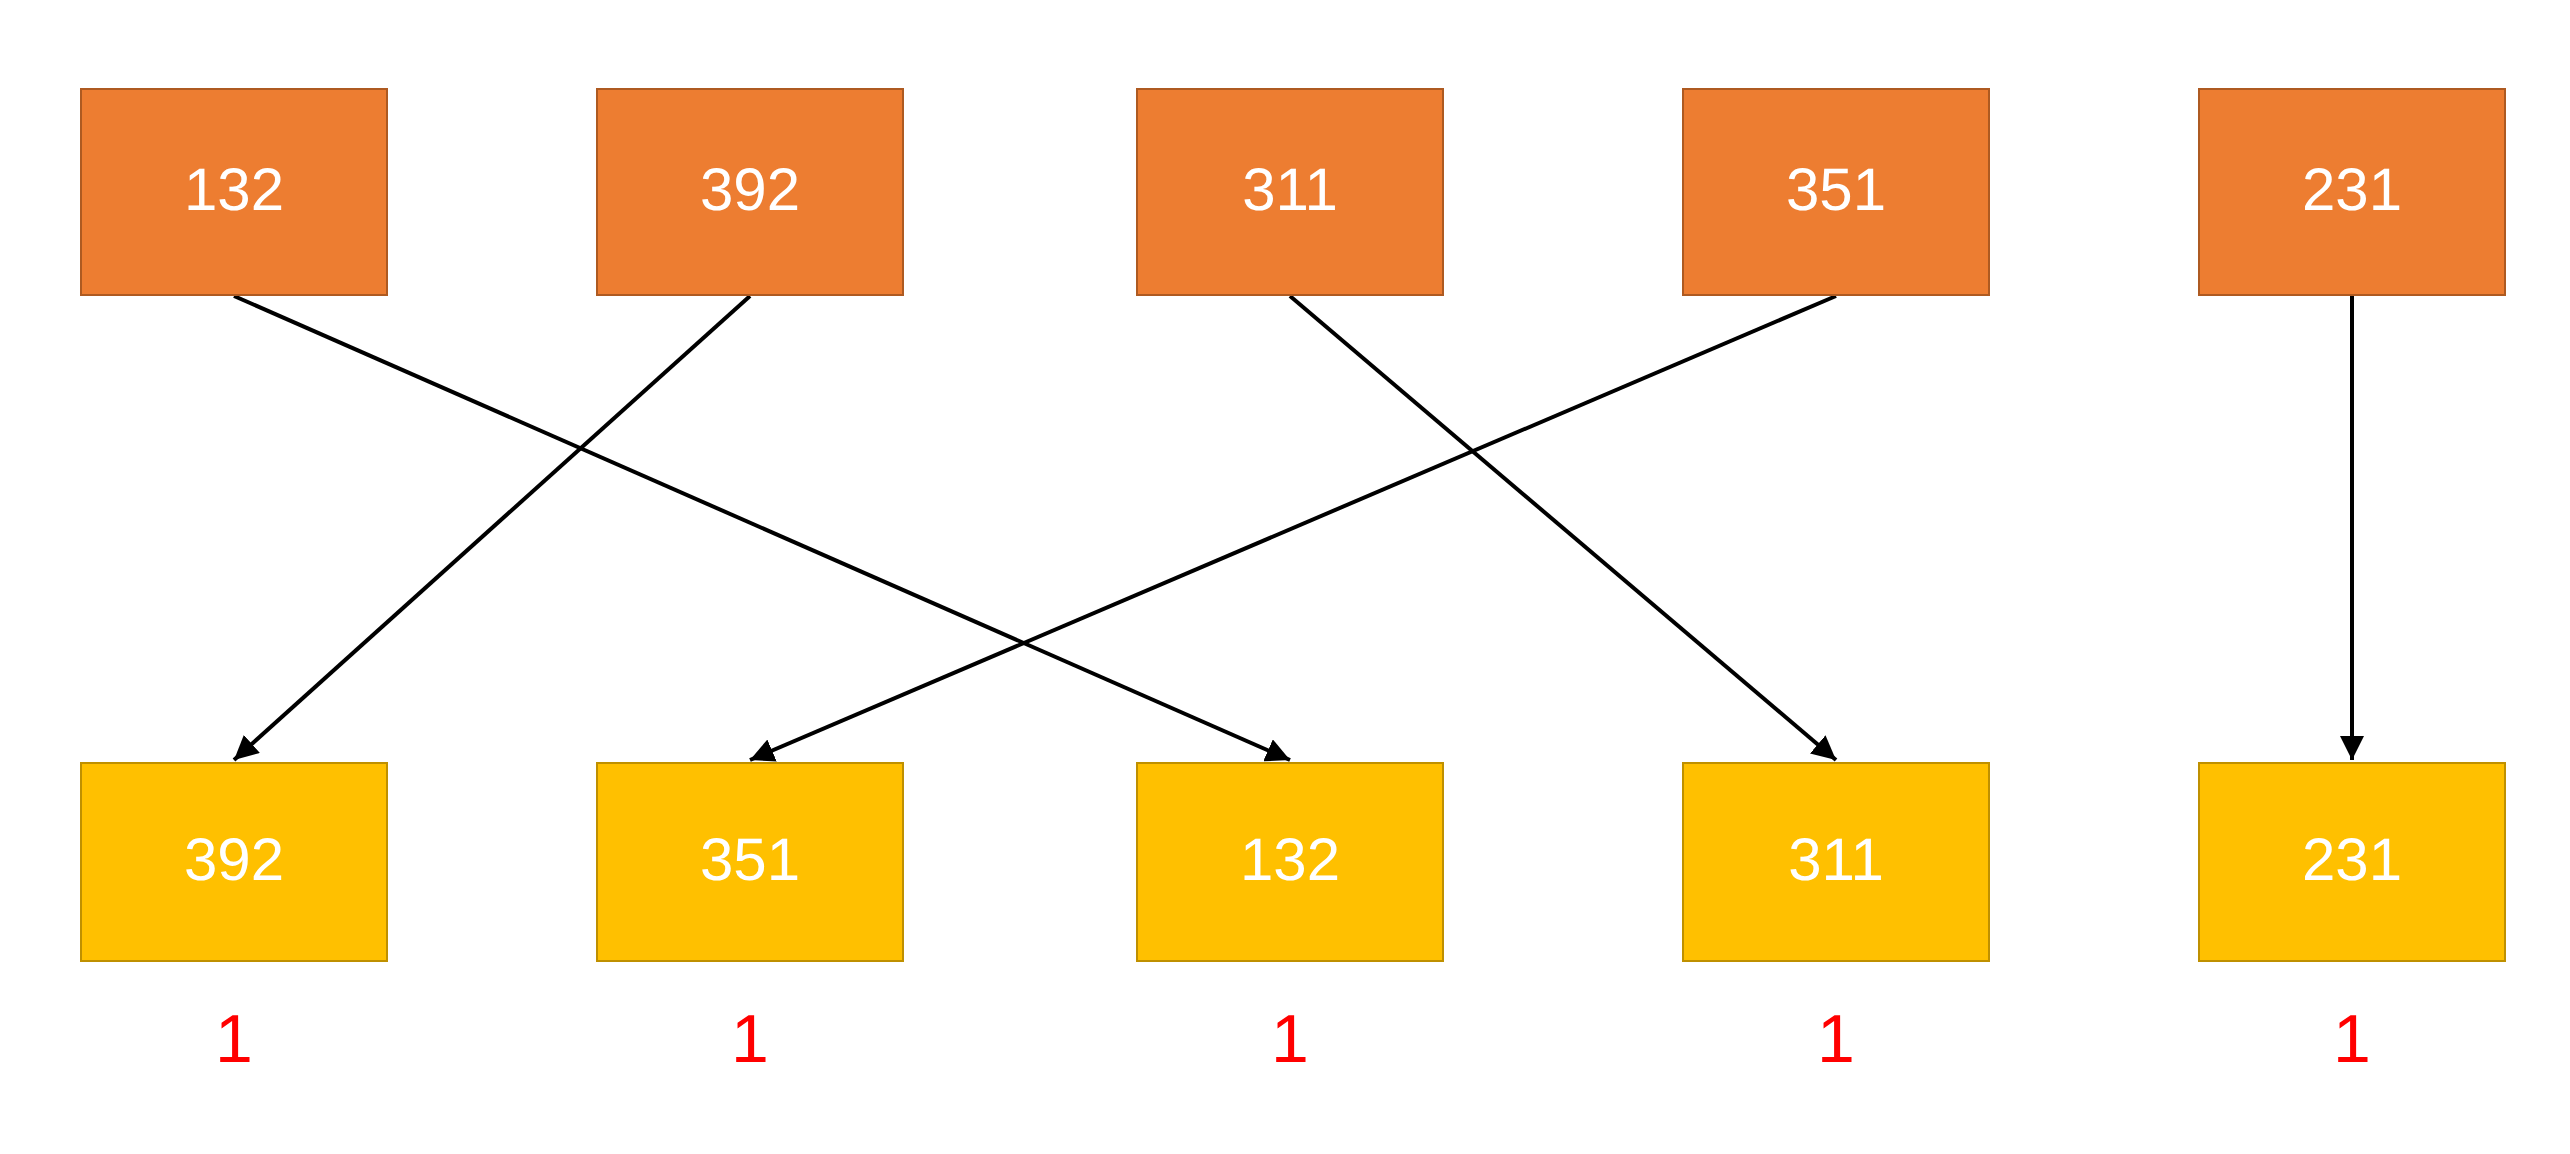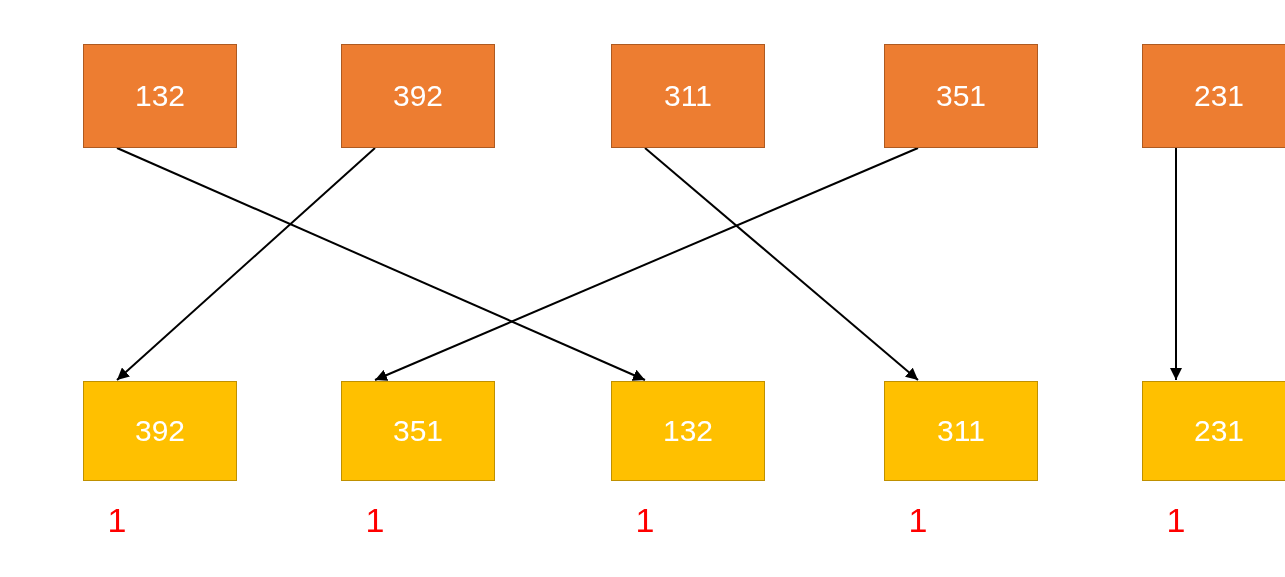--- a/index.html
+++ b/index.html
@@ -25,21 +25,20 @@
   }
   .box {
     position: absolute;
     display: flex;
     align-items: center;
     justify-content: center;
     box-sizing: border-box;
     color: var(--box-text, #ffffff);
     font-size: 30px;
     line-height: 1;
-    margin-left: 43px;
   }
   .box.top {
     background: var(--top-fill, #ED7D31);
     border: 1px solid var(--top-border, #AE5A21);
   }
   .box.bottom {
     background: var(--bottom-fill, #FFC000);
     border: 1px solid var(--bottom-border, #BF9000);
   }
   .count {

